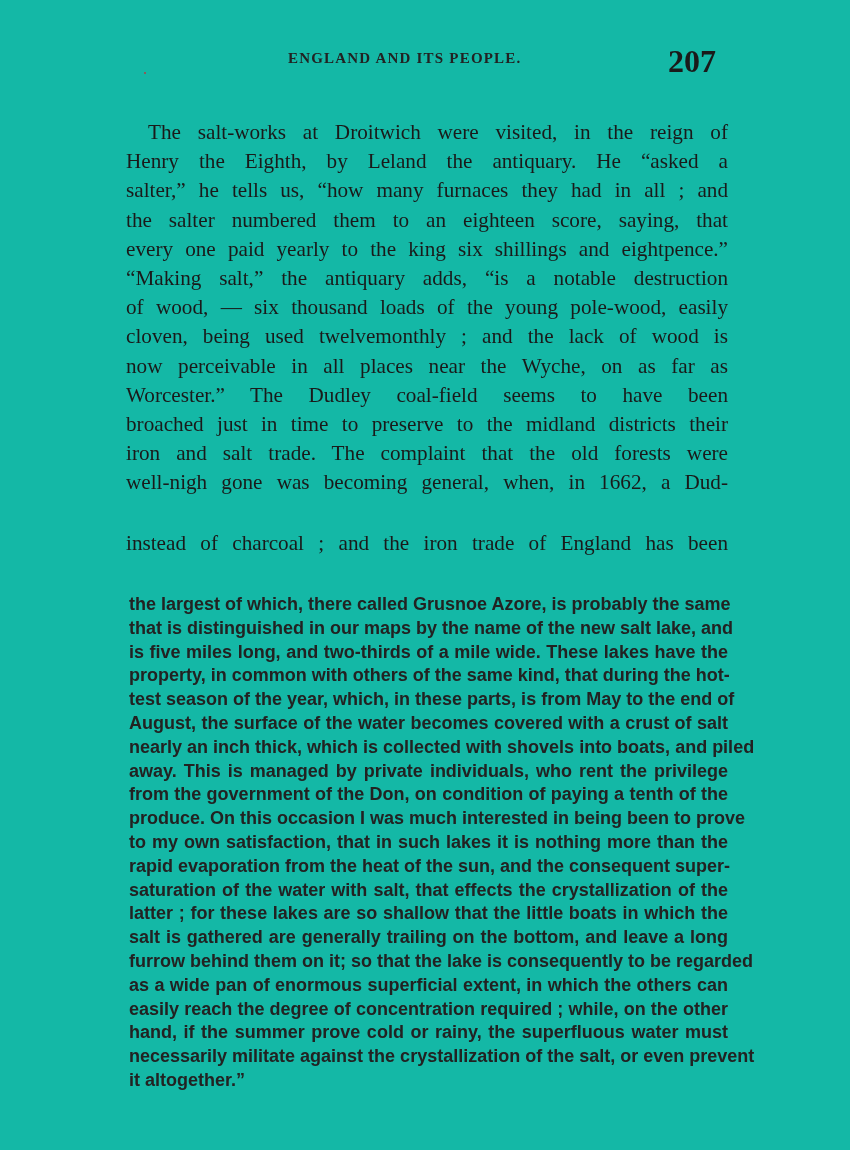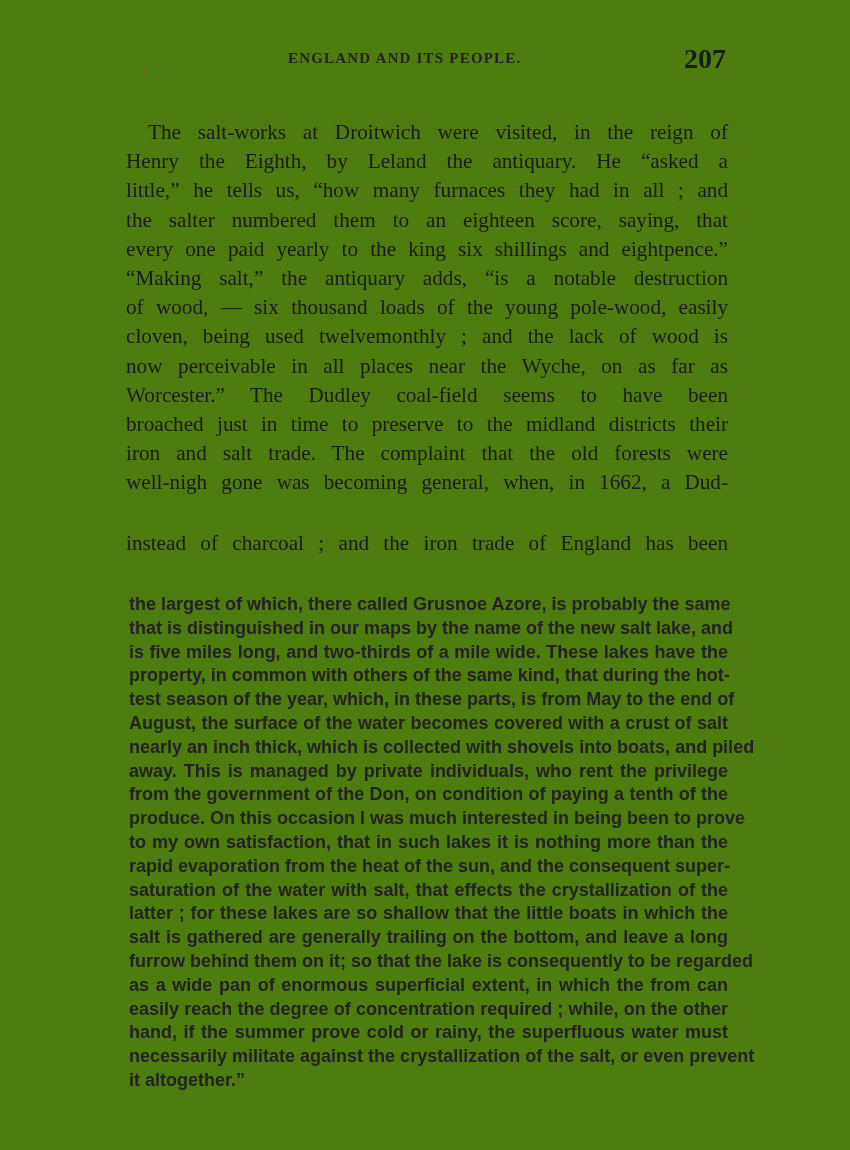--- a/index.html
+++ b/index.html
@@ -1,26 +1,26 @@
 <!DOCTYPE html>
 <html><head>
 <meta charset="utf-8">
 <style>
   html, body { margin: 0; padding: 0; background: #ffffff; }
   body { width: 850px; height: 1150px; position: relative; overflow: hidden; color: #1a1a1a; }
-  .page { position: absolute; left: 0; top: 0; width: 850px; height: 1150px; background: #4d7c0f; }
+  .page { position: absolute; left: 0; top: 0; width: 850px; height: 1150px; background: #14b8a6; }
   .speck { position: absolute; left: 144px; top: 72px; width: 2px; height: 2px; background: #b04040; border-radius: 1px; }
   .running-head {
     position: absolute; left: 288px; top: 50px;
     font-family: "Liberation Serif", serif; font-size: 15px; letter-spacing: 1.2px;
     font-weight: bold; color: #222;
   }
   .page-number {
-    position: absolute; left: 684px; top: 43px;
-    font-family: "Liberation Serif", serif; font-size: 28px; font-weight: bold; color: #1a1a1a;
+    position: absolute; left: 668px; top: 43px;
+    font-family: "Liberation Serif", serif; font-size: 32px; font-weight: bold; color: #1a1a1a;
   }
   .body-text {
     position: absolute; left: 126px; top: 118px; width: 602px;
   }
   .body-line {
     font-family: "Liberation Serif", serif; font-size: 21.2px; line-height: 29.2px;
     height: 29.2px; white-space: nowrap; text-align: justify; text-align-last: justify;
     color: #1a1a1a;
   }
   .body-line.first { text-indent: 22px; }
@@ -40,21 +40,21 @@
 
 <div class="page">
   <div class="speck"></div>
 
   <div class="running-head">ENGLAND AND ITS PEOPLE.</div>
   <div class="page-number">207</div>
 
   <div class="body-text">
     <div class="body-line first">The salt-works at Droitwich were visited, in the reign of</div>
     <div class="body-line">Henry the Eighth, by Leland the antiquary. He “asked a</div>
-    <div class="body-line">little,” he tells us, “how many furnaces they had in all ; and</div>
+    <div class="body-line">salter,” he tells us, “how many furnaces they had in all ; and</div>
     <div class="body-line">the salter numbered them to an eighteen score, saying, that</div>
     <div class="body-line">every one paid yearly to the king six shillings and eightpence.”</div>
     <div class="body-line">“Making salt,” the antiquary adds, “is a notable destruction</div>
     <div class="body-line">of wood, — six thousand loads of the young pole-wood, easily</div>
     <div class="body-line">cloven, being used twelvemonthly ; and the lack of wood is</div>
     <div class="body-line">now perceivable in all places near the Wyche, on as far as</div>
     <div class="body-line">Worcester.” The Dudley coal-field seems to have been</div>
     <div class="body-line">broached just in time to preserve to the midland districts their</div>
     <div class="body-line">iron and salt trade. The complaint that the old forests were</div>
     <div class="body-line">well-nigh gone was becoming general, when, in 1662, a Dud-</div>
@@ -71,19 +71,19 @@
     <div class="fn-line">nearly an inch thick, which is collected with shovels into boats, and piled</div>
     <div class="fn-line">away. This is managed by private individuals, who rent the privilege</div>
     <div class="fn-line">from the government of the Don, on condition of paying a tenth of the</div>
     <div class="fn-line">produce. On this occasion I was much interested in being been to prove</div>
     <div class="fn-line">to my own satisfaction, that in such lakes it is nothing more than the</div>
     <div class="fn-line">rapid evaporation from the heat of the sun, and the consequent super-</div>
     <div class="fn-line">saturation of the water with salt, that effects the crystallization of the</div>
     <div class="fn-line">latter ; for these lakes are so shallow that the little boats in which the</div>
     <div class="fn-line">salt is gathered are generally trailing on the bottom, and leave a long</div>
     <div class="fn-line">furrow behind them on it; so that the lake is consequently to be regarded</div>
-    <div class="fn-line">as a wide pan of enormous superficial extent, in which the from can</div>
+    <div class="fn-line">as a wide pan of enormous superficial extent, in which the others can</div>
     <div class="fn-line">easily reach the degree of concentration required ; while, on the other</div>
     <div class="fn-line">hand, if the summer prove cold or rainy, the superfluous water must</div>
     <div class="fn-line">necessarily militate against the crystallization of the salt, or even prevent</div>
     <div class="fn-line last">it altogether.”</div>
   </div>
 </div>
 
 </body></html>

